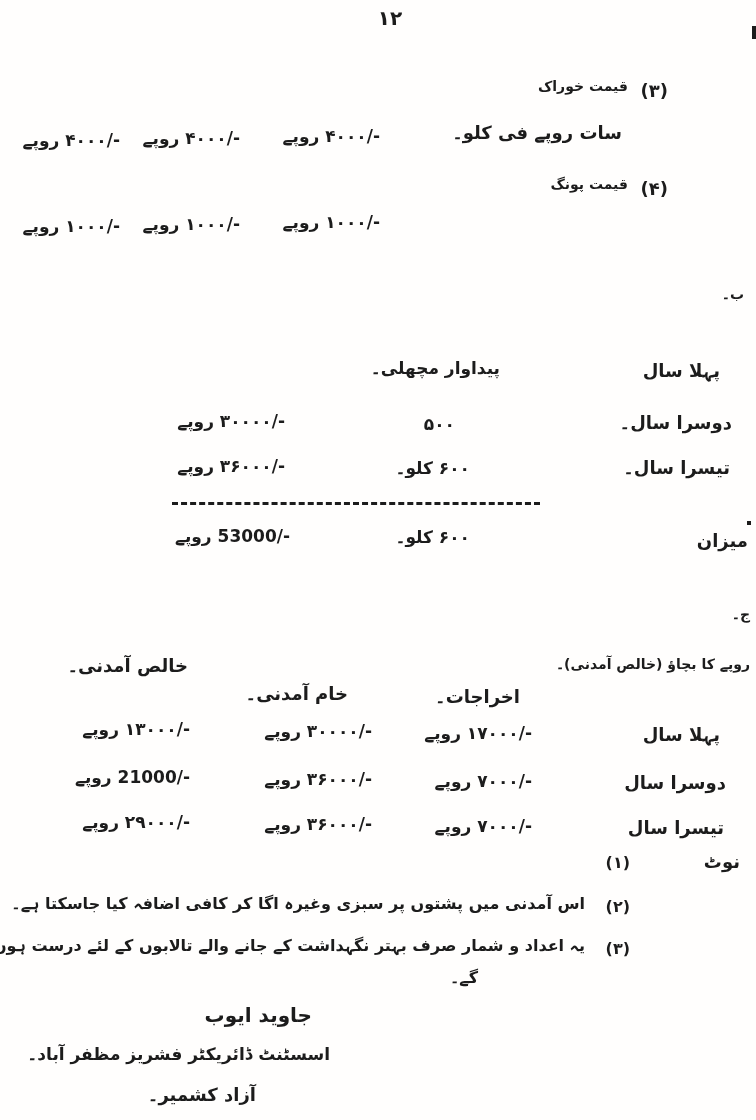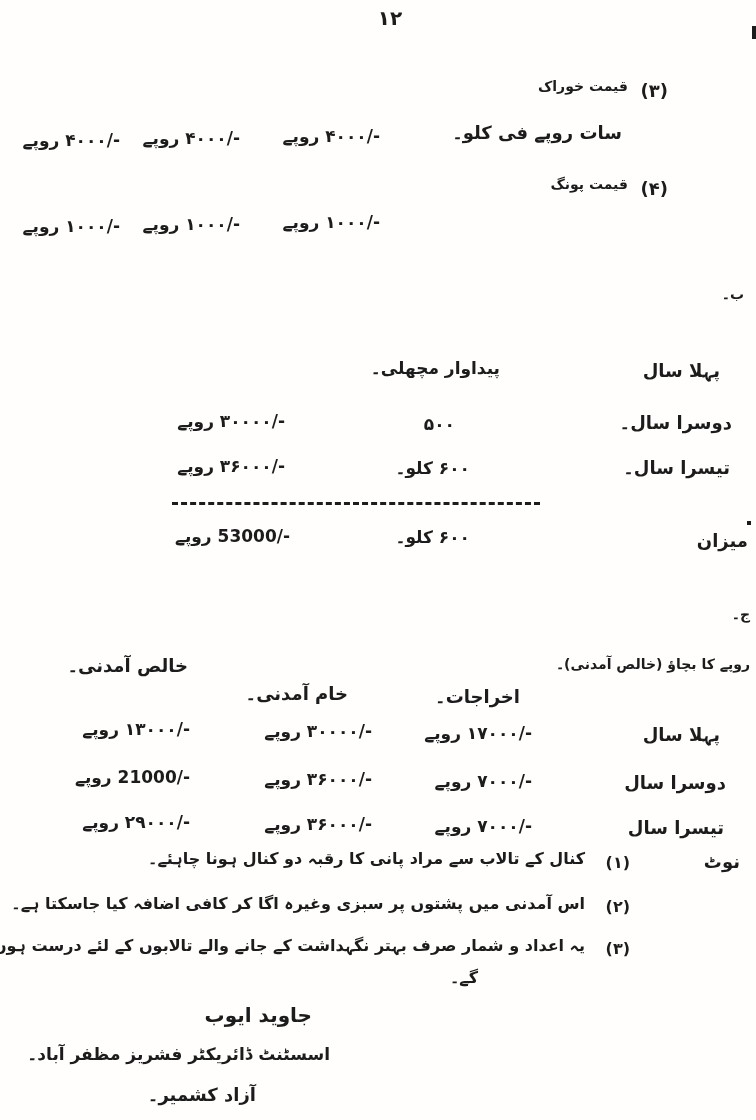--- a/index.html
+++ b/index.html
@@ -90,21 +90,20 @@
   <div class="t" style="right:566px;top:767px;">-/21000 روپے</div>
 
   <div class="t fs18" style="right:32px;top:817px;">تیسرا سال</div>
   <div class="t" style="right:224px;top:816px;">-/۷۰۰۰ روپے</div>
   <div class="t" style="right:384px;top:814px;">-/۳۶۰۰۰ روپے</div>
   <div class="t" style="right:566px;top:812px;text-align:right;">-/۲۹۰۰۰ روپے</div>
 
   <div class="t fs18" style="right:16px;top:851px;">نوٹ</div>
 
   <div class="t fs16" style="right:126px;top:853px;">(۱)</div>
-  <div class="t fs16" style="right:171px;top:849px;">کنال کے تالاب سے مراد پانی کا رقبہ دو کنال ہونا چاہئے۔</div>
 
   <div class="t fs16" style="right:126px;top:897px;">(۲)</div>
   <div class="t fs16" style="right:171px;top:894px;">اس آمدنی میں پشتوں پر سبزی وغیرہ اگا کر کافی اضافہ کیا جاسکتا ہے۔</div>
 
   <div class="t fs16" style="right:126px;top:939px;">(۳)</div>
   <div class="t fs16" style="right:171px;top:936px;">یہ اعداد و شمار صرف بہتر نگہداشت کے جانے والے تالابوں کے لئے درست ہوں</div>
   <div class="t fs16" style="right:278px;top:968px;">گے۔</div>
 
   <div class="t fs20" style="right:444px;top:1003px;">جاوید ایوب</div>
   <div class="t" style="right:426px;top:1044px;">اسسٹنٹ ڈائریکٹر فشریز مظفر آباد۔</div>

